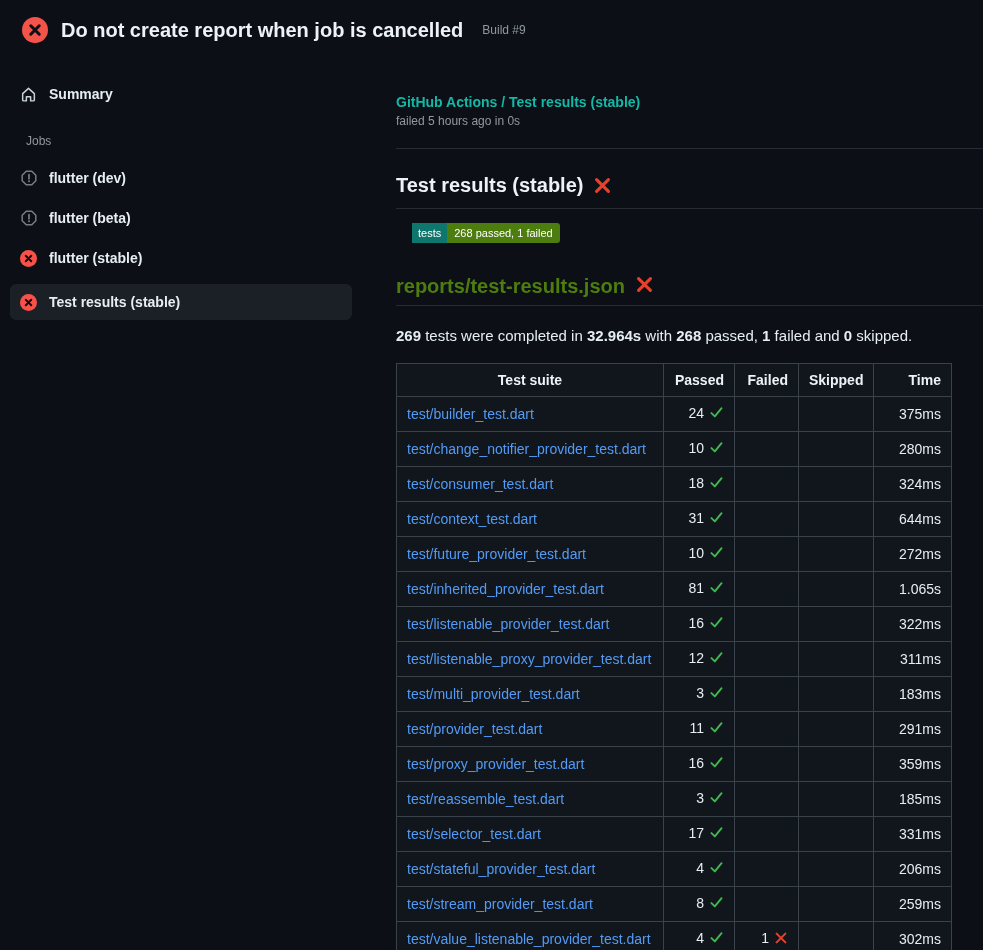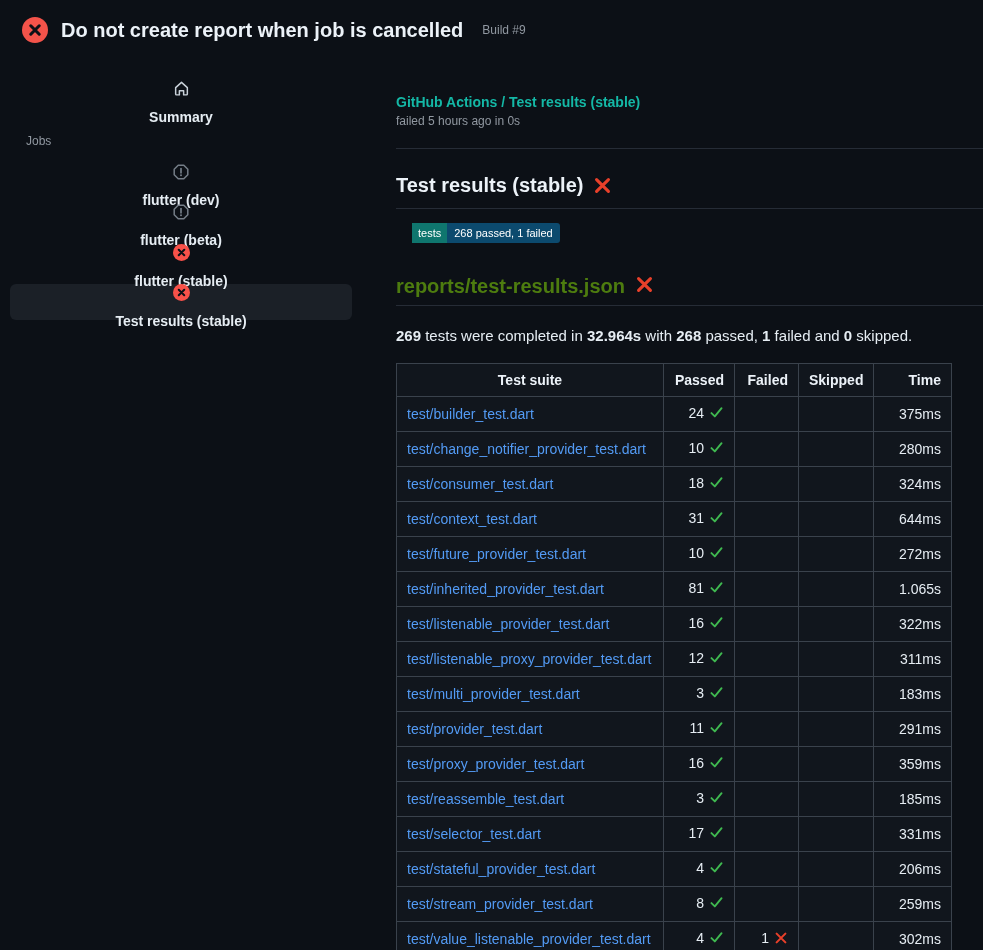--- a/index.html
+++ b/index.html
@@ -22,21 +22,21 @@
   
   .layout { display: flex; align-items: flex-start; }
   .sidebar { width: 396px; flex: 0 0 396px; padding-top: 20px; }
   .main { flex: 1; padding-top: 34px; min-width: 0; }
 
   
   .side-item {
     display: flex; align-items: center; gap: 12px;
     margin: 0 0 12px 10px; width: 342px; height: 28px;
     padding: 0 10px; border-radius: 6px;
-    font-weight: 600; color: #e6edf3; cursor: pointer; flex-direction: column;
+    font-weight: 600; color: #e6edf3; cursor: pointer;
   }
   .side-item .icon { display: flex; width: 17px; height: 17px; align-items: center; justify-content: center; }
   .side-item .icon svg { display: block; }
   .side-item.selected { background: #1b2027; height: 36px; font-weight: 700; }
   .jobs-label { color: #9198a1; font-size: 12px; margin: 26px 0 16px 26px; }
 
   
   .crumb { font-size: 14px; font-weight: 700; color: #14b8a6; }
   .status-line { font-size: 12px; color: #9198a1; margin-top: 4px; }
   .divider { border-bottom: 1px solid #262c36; margin-top: 20px; }
@@ -154,21 +154,21 @@
       <span>Test results (stable)</span>
       <span class="fail-x">
         <svg width="19" height="19" viewBox="0 0 16 16">
           <path d="M3 3 L13 13 M13 3 L3 13" stroke="#e8402a" stroke-width="2.6" stroke-linecap="round"></path>
         </svg>
       </span>
     </h2>
 
     <div class="badge">
       <span class="badge-label" style="background: #0f766e; margin-left: 16px;">tests</span>
-      <span class="badge-value" style="background: #0c4a6e;">268 passed, 1 failed</span>
+      <span class="badge-value" style="background: #4d7c0f;">268 passed, 1 failed</span>
     </div>
 
     <h2 class="report-title">
       <span>reports/test-results.json</span>
       <span class="fail-x">
         <svg width="19" height="19" viewBox="0 0 16 16">
           <path d="M3 3 L13 13 M13 3 L3 13" stroke="#e8402a" stroke-width="2.6" stroke-linecap="round"></path>
         </svg>
       </span>
     </h2>

